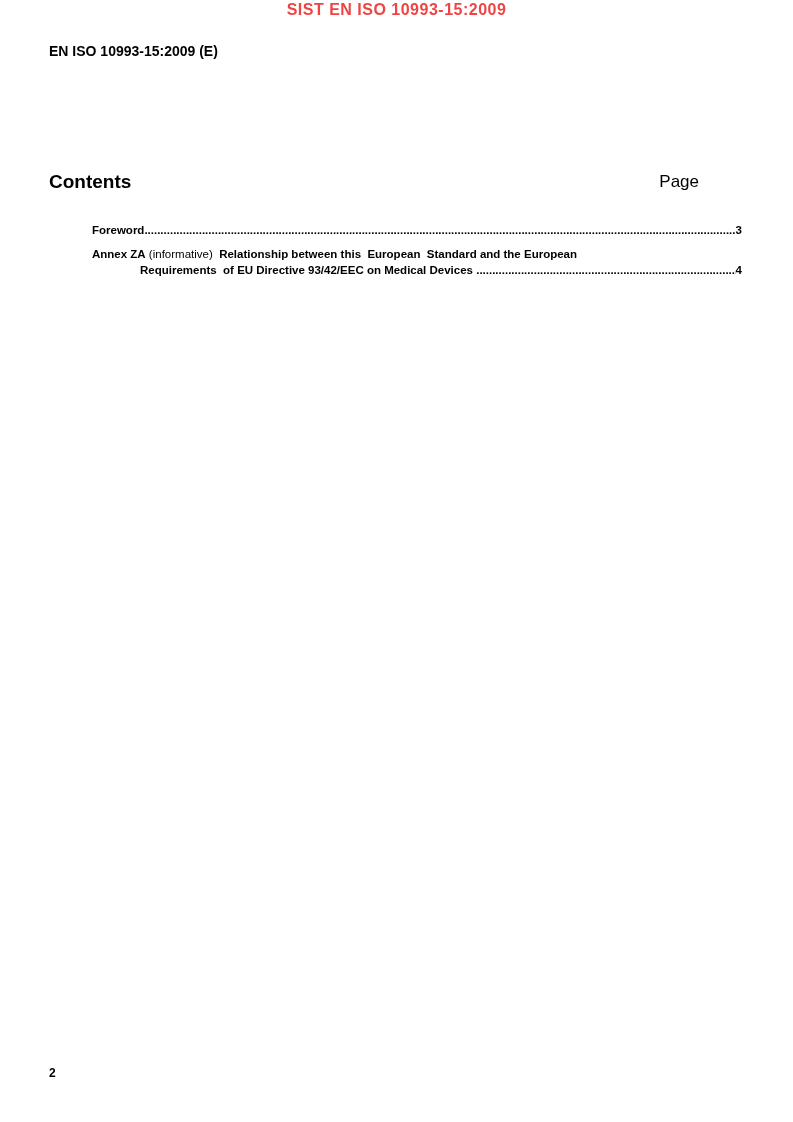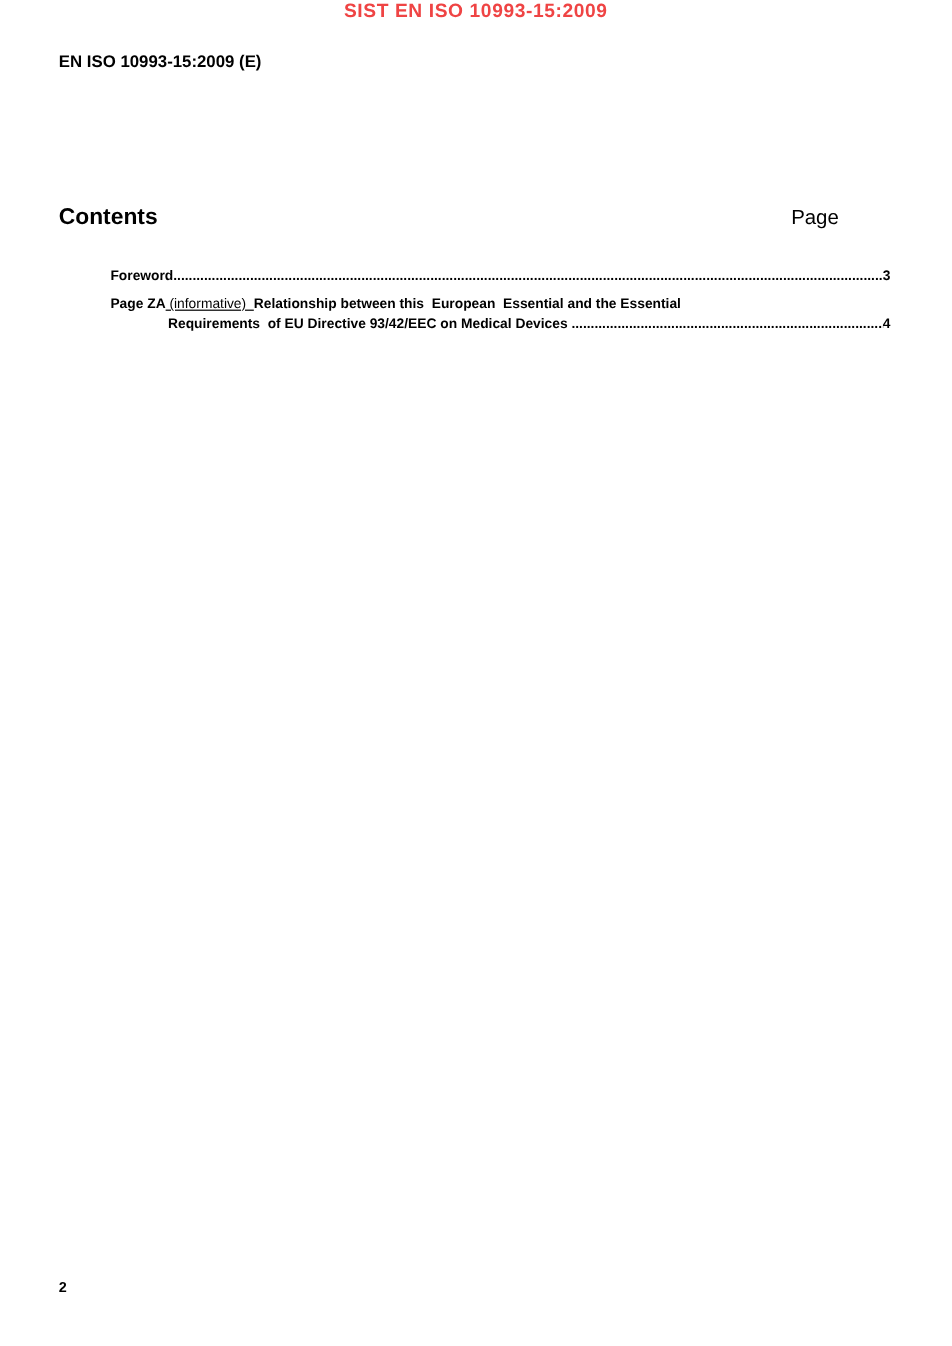--- a/index.html
+++ b/index.html
@@ -55,21 +55,21 @@
   .toc-row { display: flex; align-items: baseline; }
   .dots {
     flex: 1 1 auto;
     overflow: hidden;
     white-space: nowrap;
     min-width: 0;
   }
   .toc-page { flex: 0 0 auto; }
   .annex-entry { margin-top: 8px; }
   .annex-line2 { padding-left: 48px; align-items: center; }
-  .qualifier { font-weight: normal; white-space: pre; text-decoration: underline; }
+  .qualifier { font-weight: normal; white-space: pre; }
   .pre { white-space: pre; }
   .footer-page {
     position: absolute;
     top: 1066px;
     left: 49px;
     font-size: 12px;
     font-weight: bold;
   }
 </style>
 </head>
@@ -89,21 +89,21 @@
   <div class="toc">
 
     <div class="toc-row">
       <span class="pre">Foreword</span>
       <span class="dots">................................................................................................................................................................................................................................................................................................................................................................................................................</span>
       <span class="toc-page">3</span>
     </div>
 
     <div class="annex-entry">
       <div>
-        <span class="pre">Page ZA</span><span class="qualifier"> (informative)  </span><span class="pre">Relationship between this  European  Essential and the Essential</span>
+        <span class="pre">Annex ZA</span><span class="qualifier"> (informative)  </span><span class="pre">Relationship between this  European  Standard and the European</span>
       </div>
       <div class="toc-row annex-line2">
         <span class="pre">Requirements  of EU Directive 93/42/EEC on Medical Devices </span>
         <span class="dots">................................................................................................................................................................................................................................................................................................................................................................................................................</span>
         <span class="toc-page">4</span>
       </div>
     </div>
 
   </div>
 

